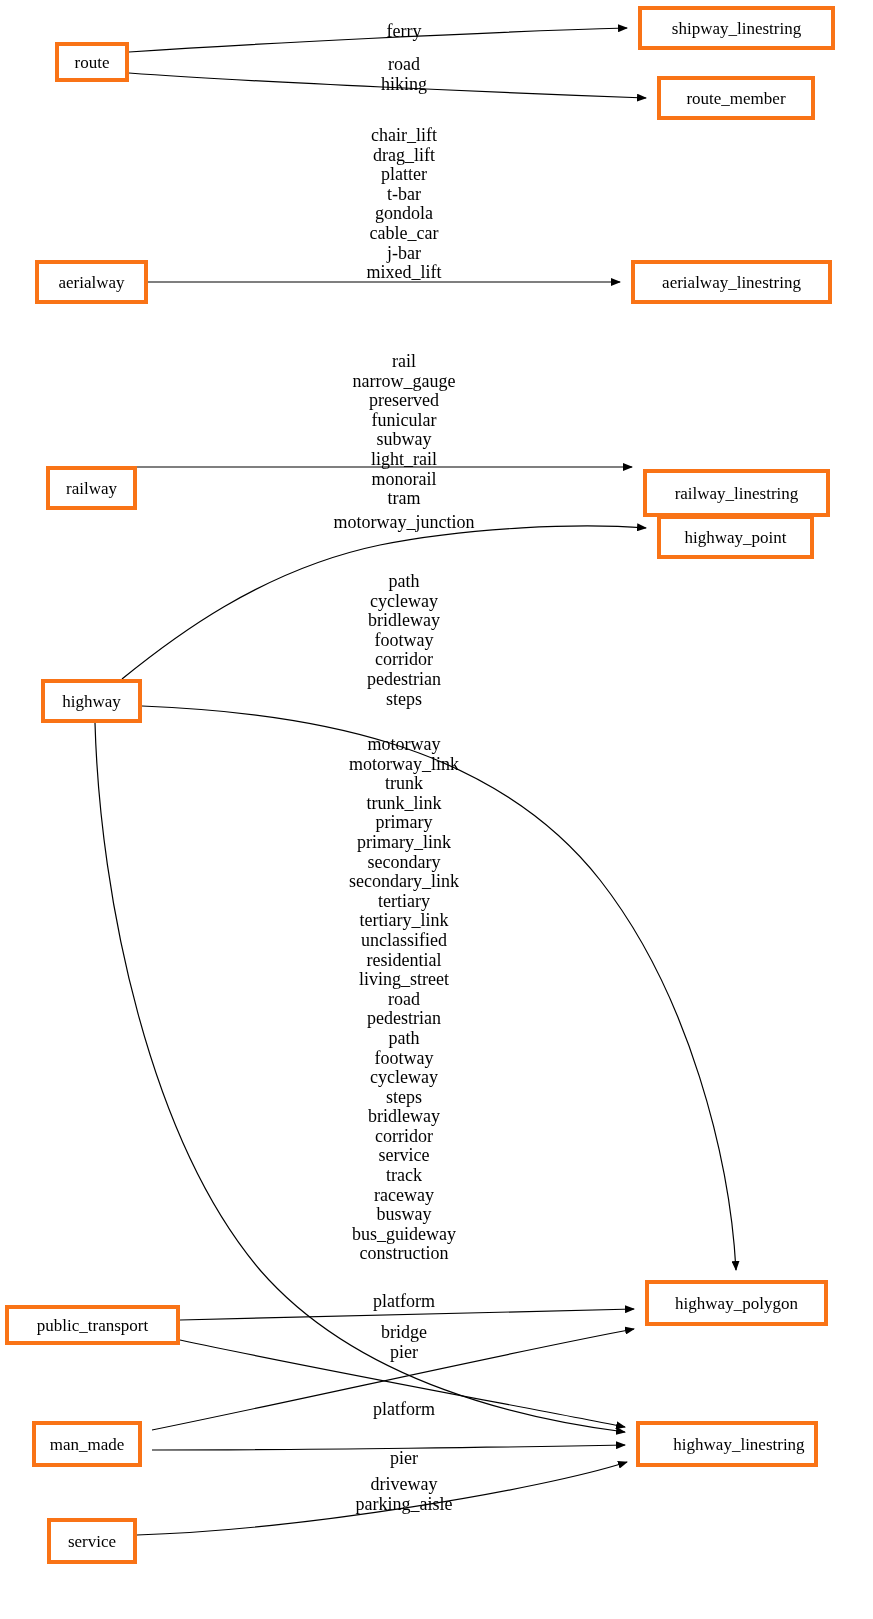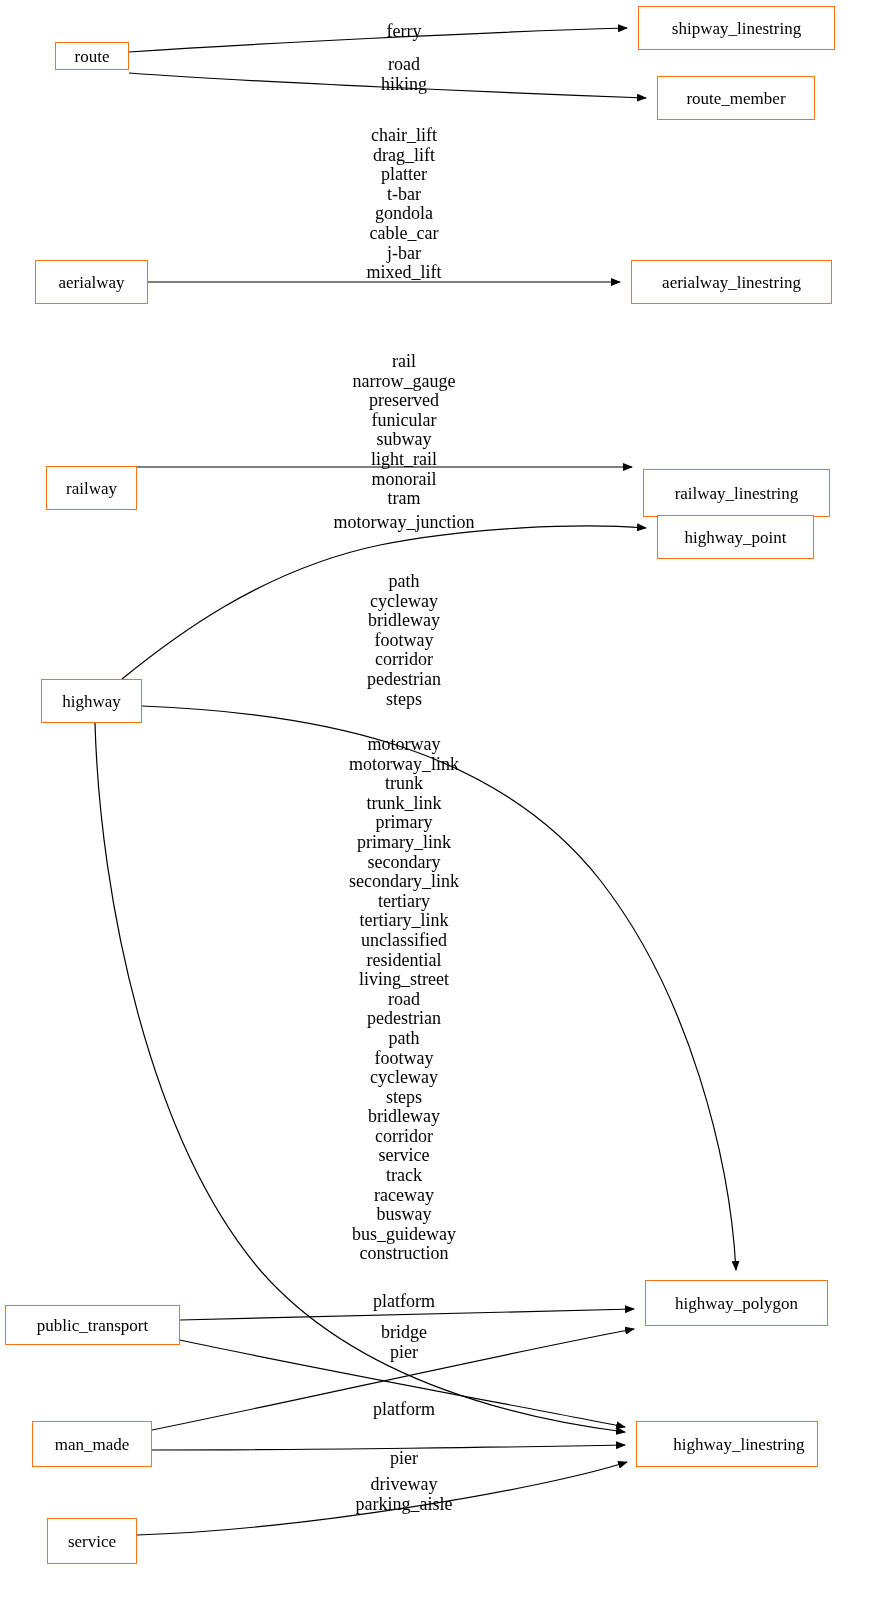--- a/index.html
+++ b/index.html
@@ -21,21 +21,21 @@
     position: absolute;
     left: 0;
     top: 0;
     width: 873px;
     height: 1619px;
     pointer-events: none;
   }
   .node {
     position: absolute;
     box-sizing: border-box;
-    border: 1px solid #f97316;
+    border: 4px solid #f97316;
     background: #ffffff;
     color: #000000;
     font-size: 17px;
     line-height: 1;
     display: flex;
     align-items: center;
     justify-content: center;
     white-space: nowrap;
   }
   .edge-label {
@@ -78,21 +78,21 @@
 
     <path d="M152,1430 C300,1400 520,1350 634,1329" fill="none" stroke="#000000" stroke-width="1.2" marker-end="url(#arrow)"></path>
 
     <path d="M180,1340 C320,1370 540,1410 625,1427" fill="none" stroke="#000000" stroke-width="1.2" marker-end="url(#arrow)"></path>
 
     <path d="M152,1450 C300,1450 530,1447 625,1445" fill="none" stroke="#000000" stroke-width="1.2" marker-end="url(#arrow)"></path>
 
     <path d="M137,1535 C300,1530 540,1490 627,1462" fill="none" stroke="#000000" stroke-width="1.2" marker-end="url(#arrow)"></path>
   </svg>
 
-  <div class="node" style="left:55px; top:42px; width:74px; height:28px;">
+  <div class="node" style="left:55px; top:42px; width:74px; height:40px;">
       <span>route</span>
     </div>
   <div class="node" style="left:638px; top:6px; width:197px; height:44px;">
       <span>shipway_linestring</span>
     </div>
   <div class="node" style="left:657px; top:76px; width:158px; height:44px;">
       <span>route_member</span>
     </div>
   <div class="node" style="left:35px; top:260px; width:113px; height:44px;">
       <span>aerialway</span>
@@ -111,21 +111,21 @@
     </div>
   <div class="node" style="left:41px; top:679px; width:101px; height:44px;">
       <span>highway</span>
     </div>
   <div class="node" style="left:645px; top:1280px; width:183px; height:46px;">
       <span>highway_polygon</span>
     </div>
   <div class="node" style="left:5px; top:1305px; width:175px; height:40px;">
       <span>public_transport</span>
     </div>
-  <div class="node" style="left:32px; top:1421px; width:120px; height:46px;">
+  <div class="node" style="left:32px; top:1421px; width:110px; height:46px;">
       <span>man_made</span>
     </div>
   <div class="node" style="left:636px; top:1421px; width:182px; height:46px;padding-left:24px;">
       <span>highway_linestring</span>
     </div>
   <div class="node" style="left:47px; top:1518px; width:90px; height:46px;">
       <span>service</span>
     </div>
 
   <div class="edge-label" style="left:404px; top:22px;">ferry</div>

